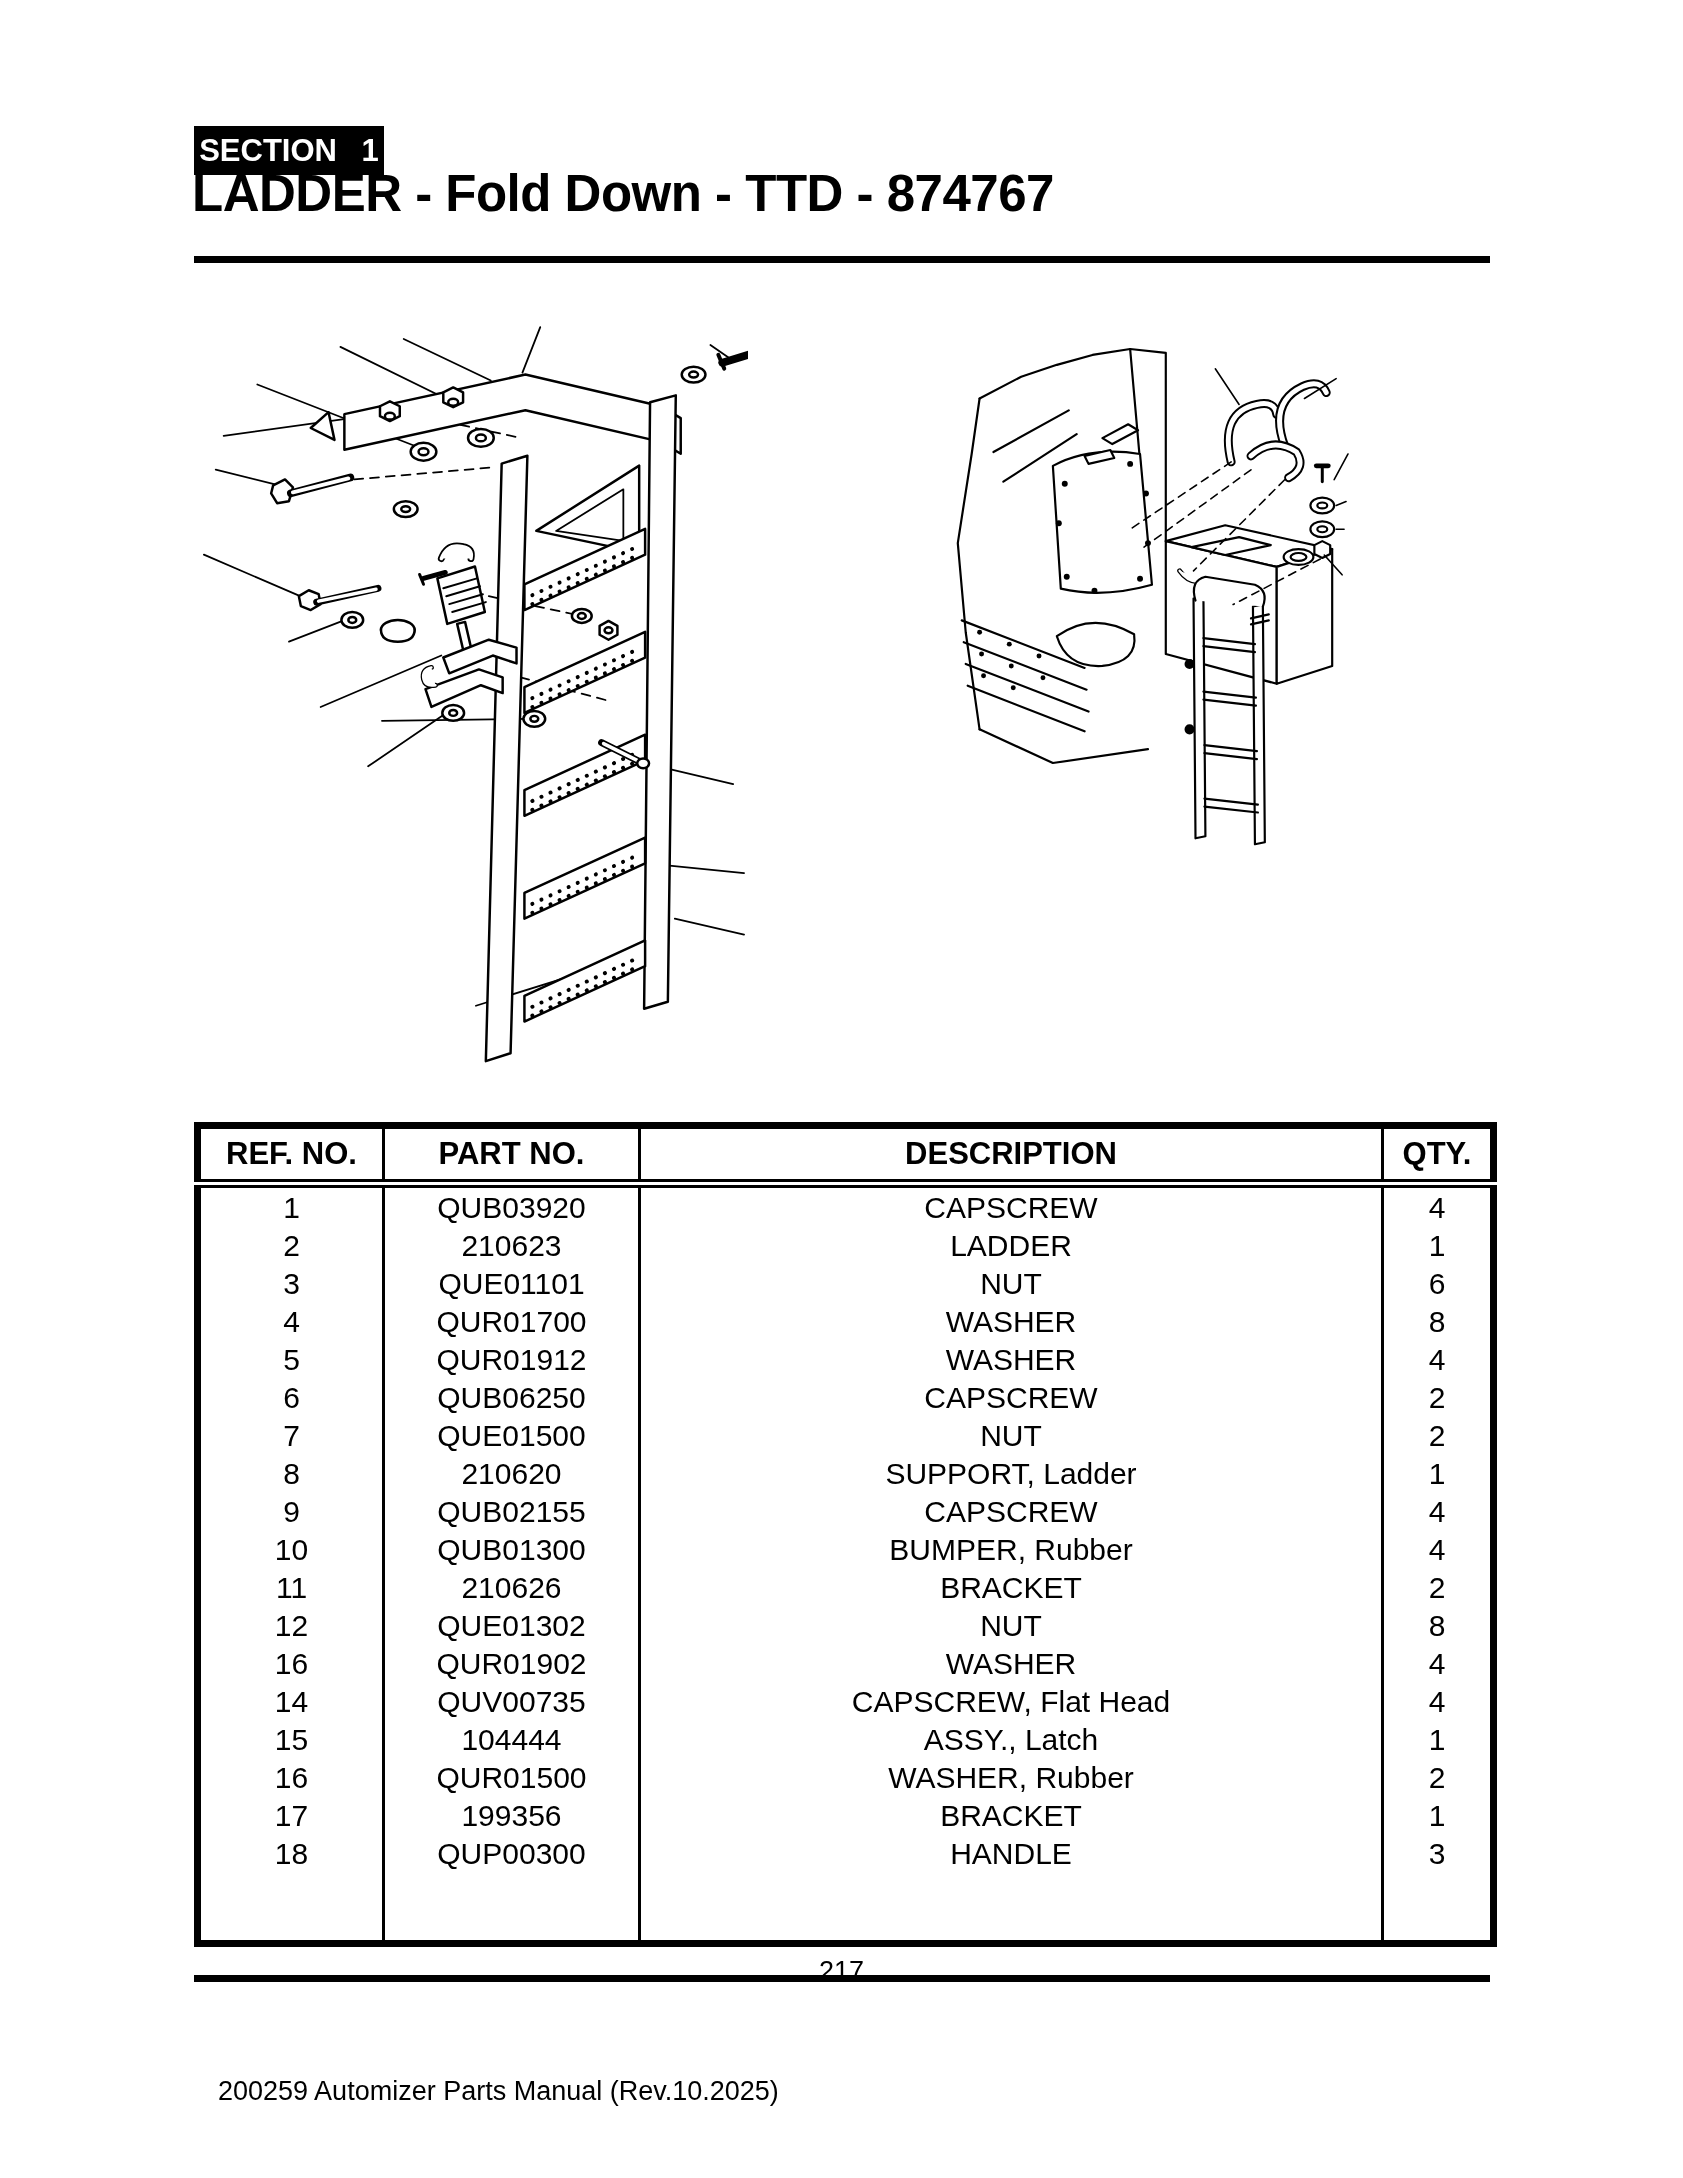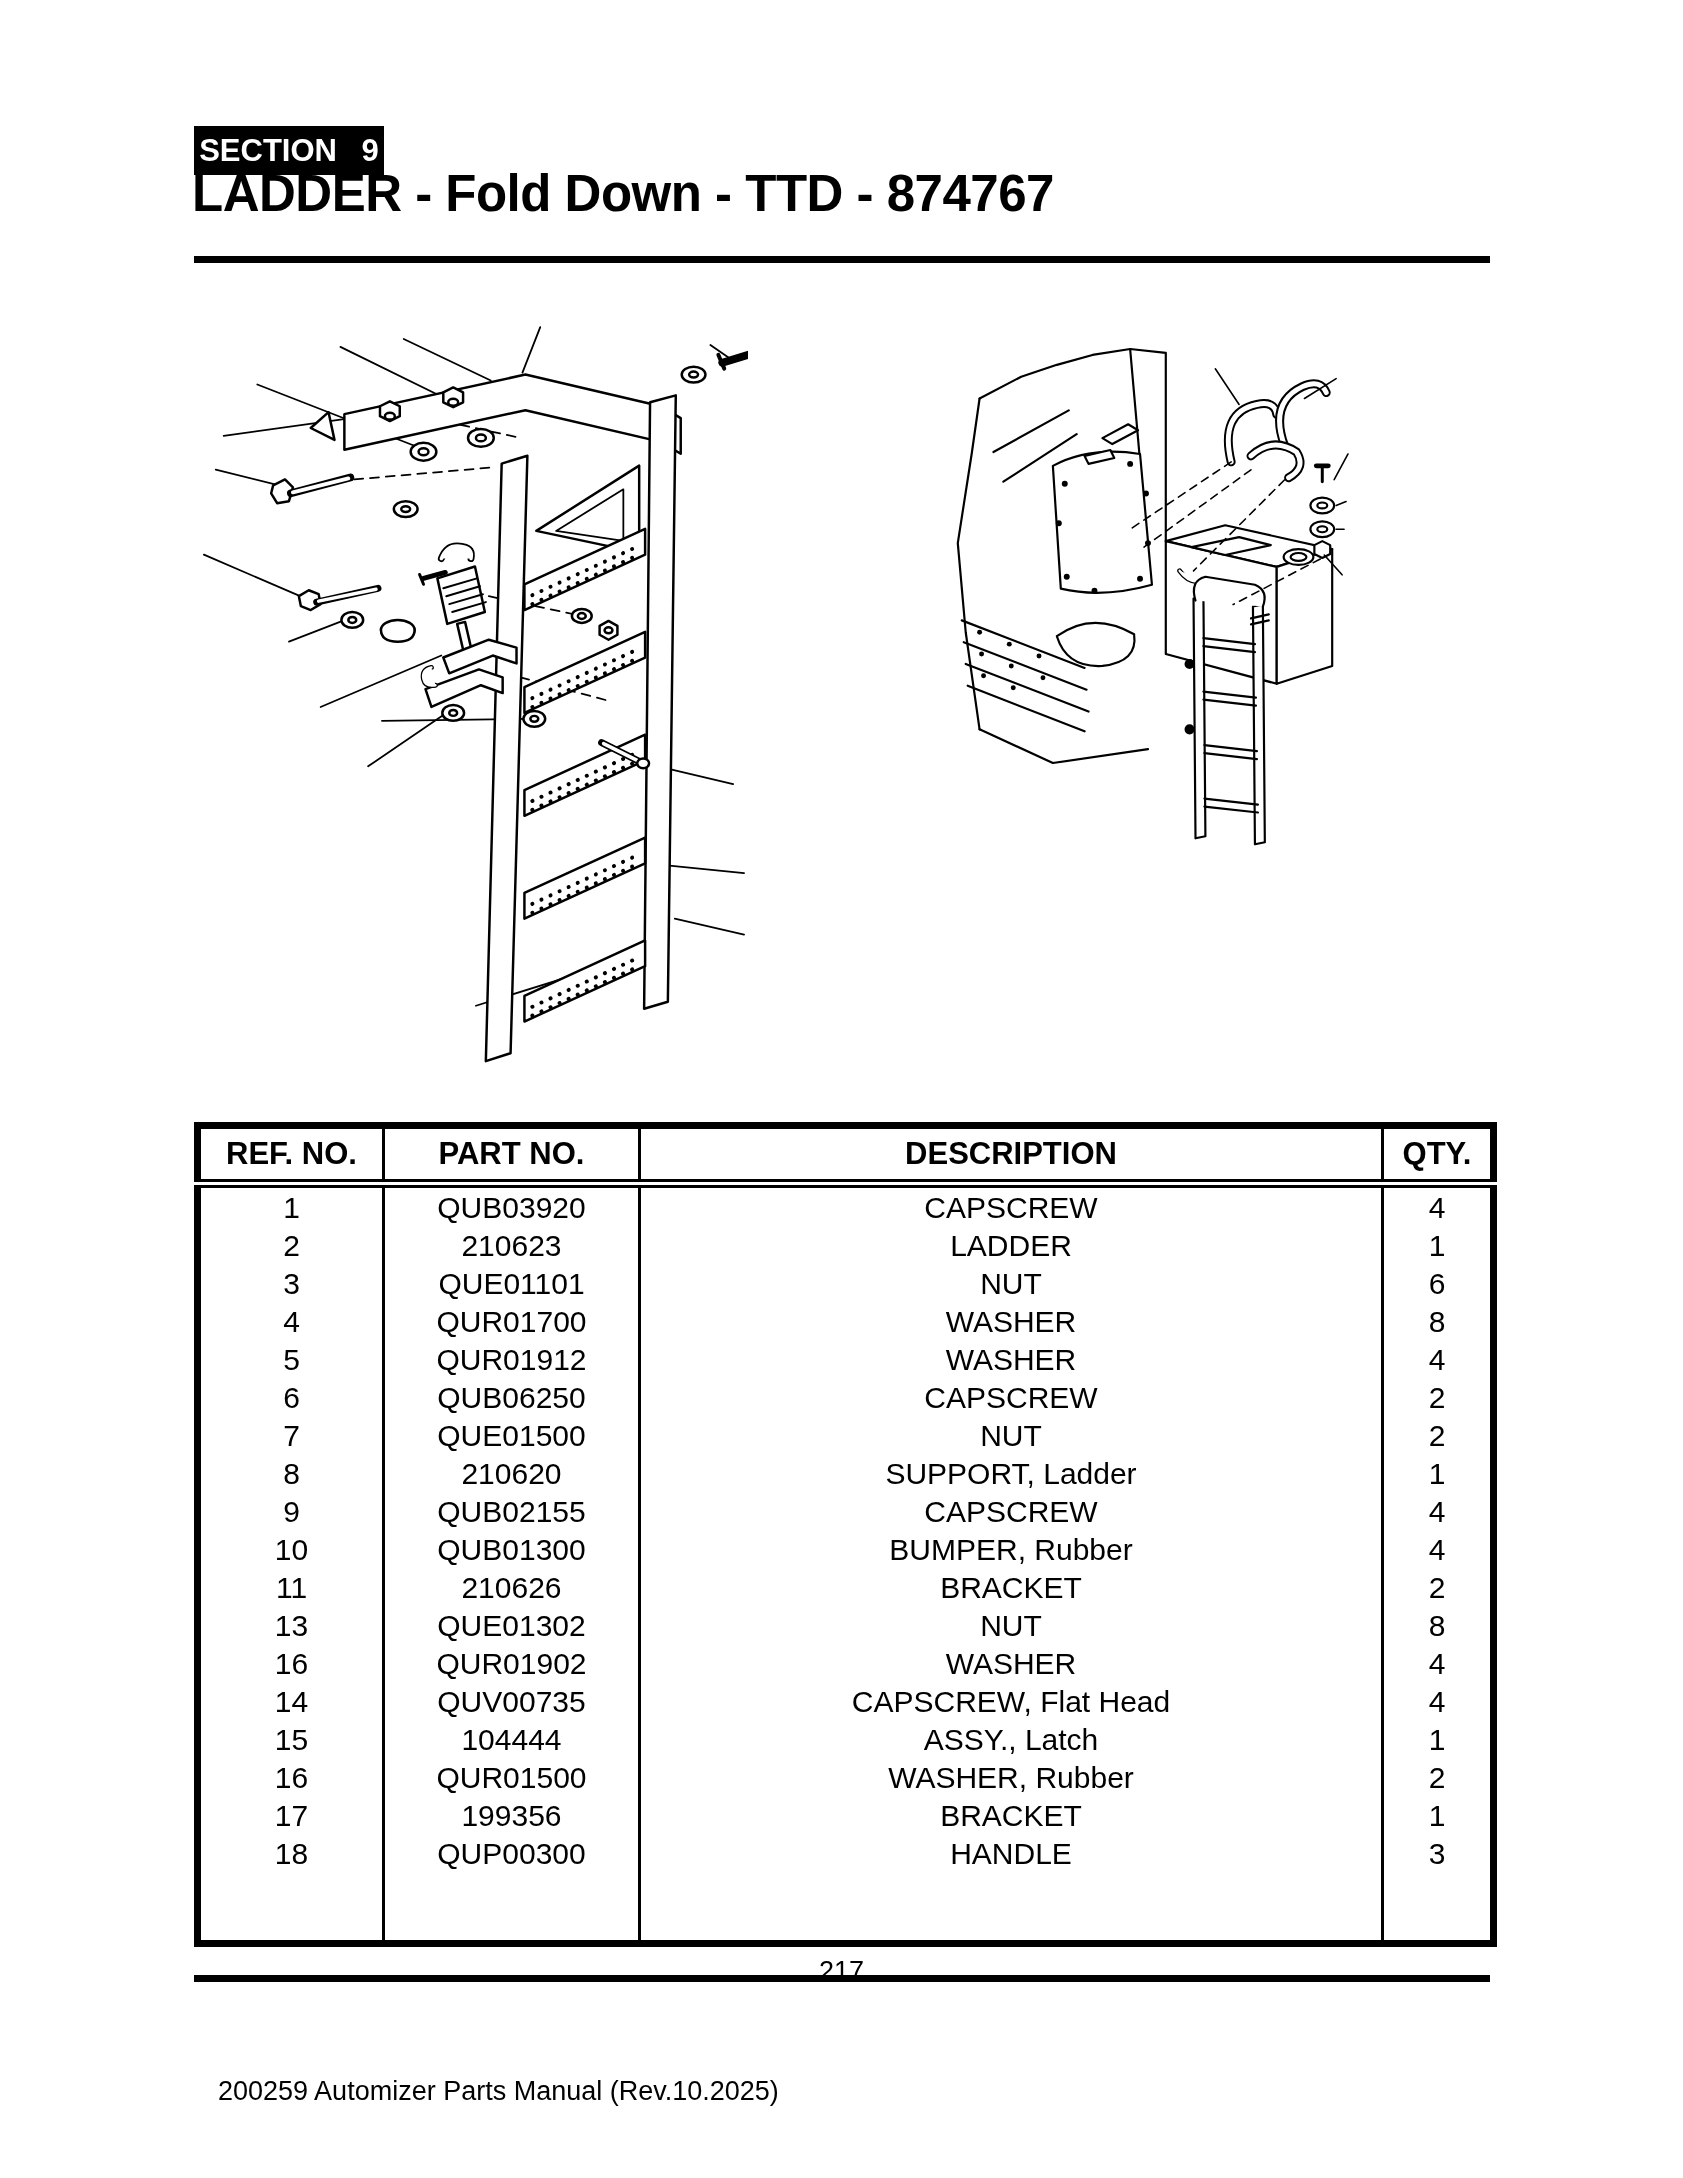--- a/index.html
+++ b/index.html
@@ -37,21 +37,21 @@
   .footer-page { position:absolute; left:0; top:1956px; width:1683px; text-align:center;
     font-size:27px; }
 
   svg .ln { stroke:#000; fill:none; stroke-linejoin:round; stroke-linecap:round; }
 </style>
 </head>
 <body>
 
 <div>
 
-  <div class="section-badge">SECTION 9</div>
+  <div class="section-badge">SECTION 1</div>
 
   <div class="page-title">LADDER - Fold Down - TTD - 874767</div>
 
   <div class="rule title-rule"></div>
 
   <svg class="diagram left" width="554" height="772" viewBox="0 0 560 780">
     <g class="ln" stroke-width="2.5">
 
       <g stroke-width="1.8">
         <path d="M30,118 L188,96"></path>
@@ -335,21 +335,21 @@
           <td class="col-desc">BUMPER, Rubber</td>
           <td class="col-qty">4</td>
         </tr>
         <tr>
           <td class="col-ref">11</td>
           <td class="col-part">210626</td>
           <td class="col-desc">BRACKET</td>
           <td class="col-qty">2</td>
         </tr>
         <tr>
-          <td class="col-ref">13</td>
+          <td class="col-ref">12</td>
           <td class="col-part">QUE01302</td>
           <td class="col-desc">NUT</td>
           <td class="col-qty">8</td>
         </tr>
         <tr>
           <td class="col-ref">16</td>
           <td class="col-part">QUR01902</td>
           <td class="col-desc">WASHER</td>
           <td class="col-qty">4</td>
         </tr>

